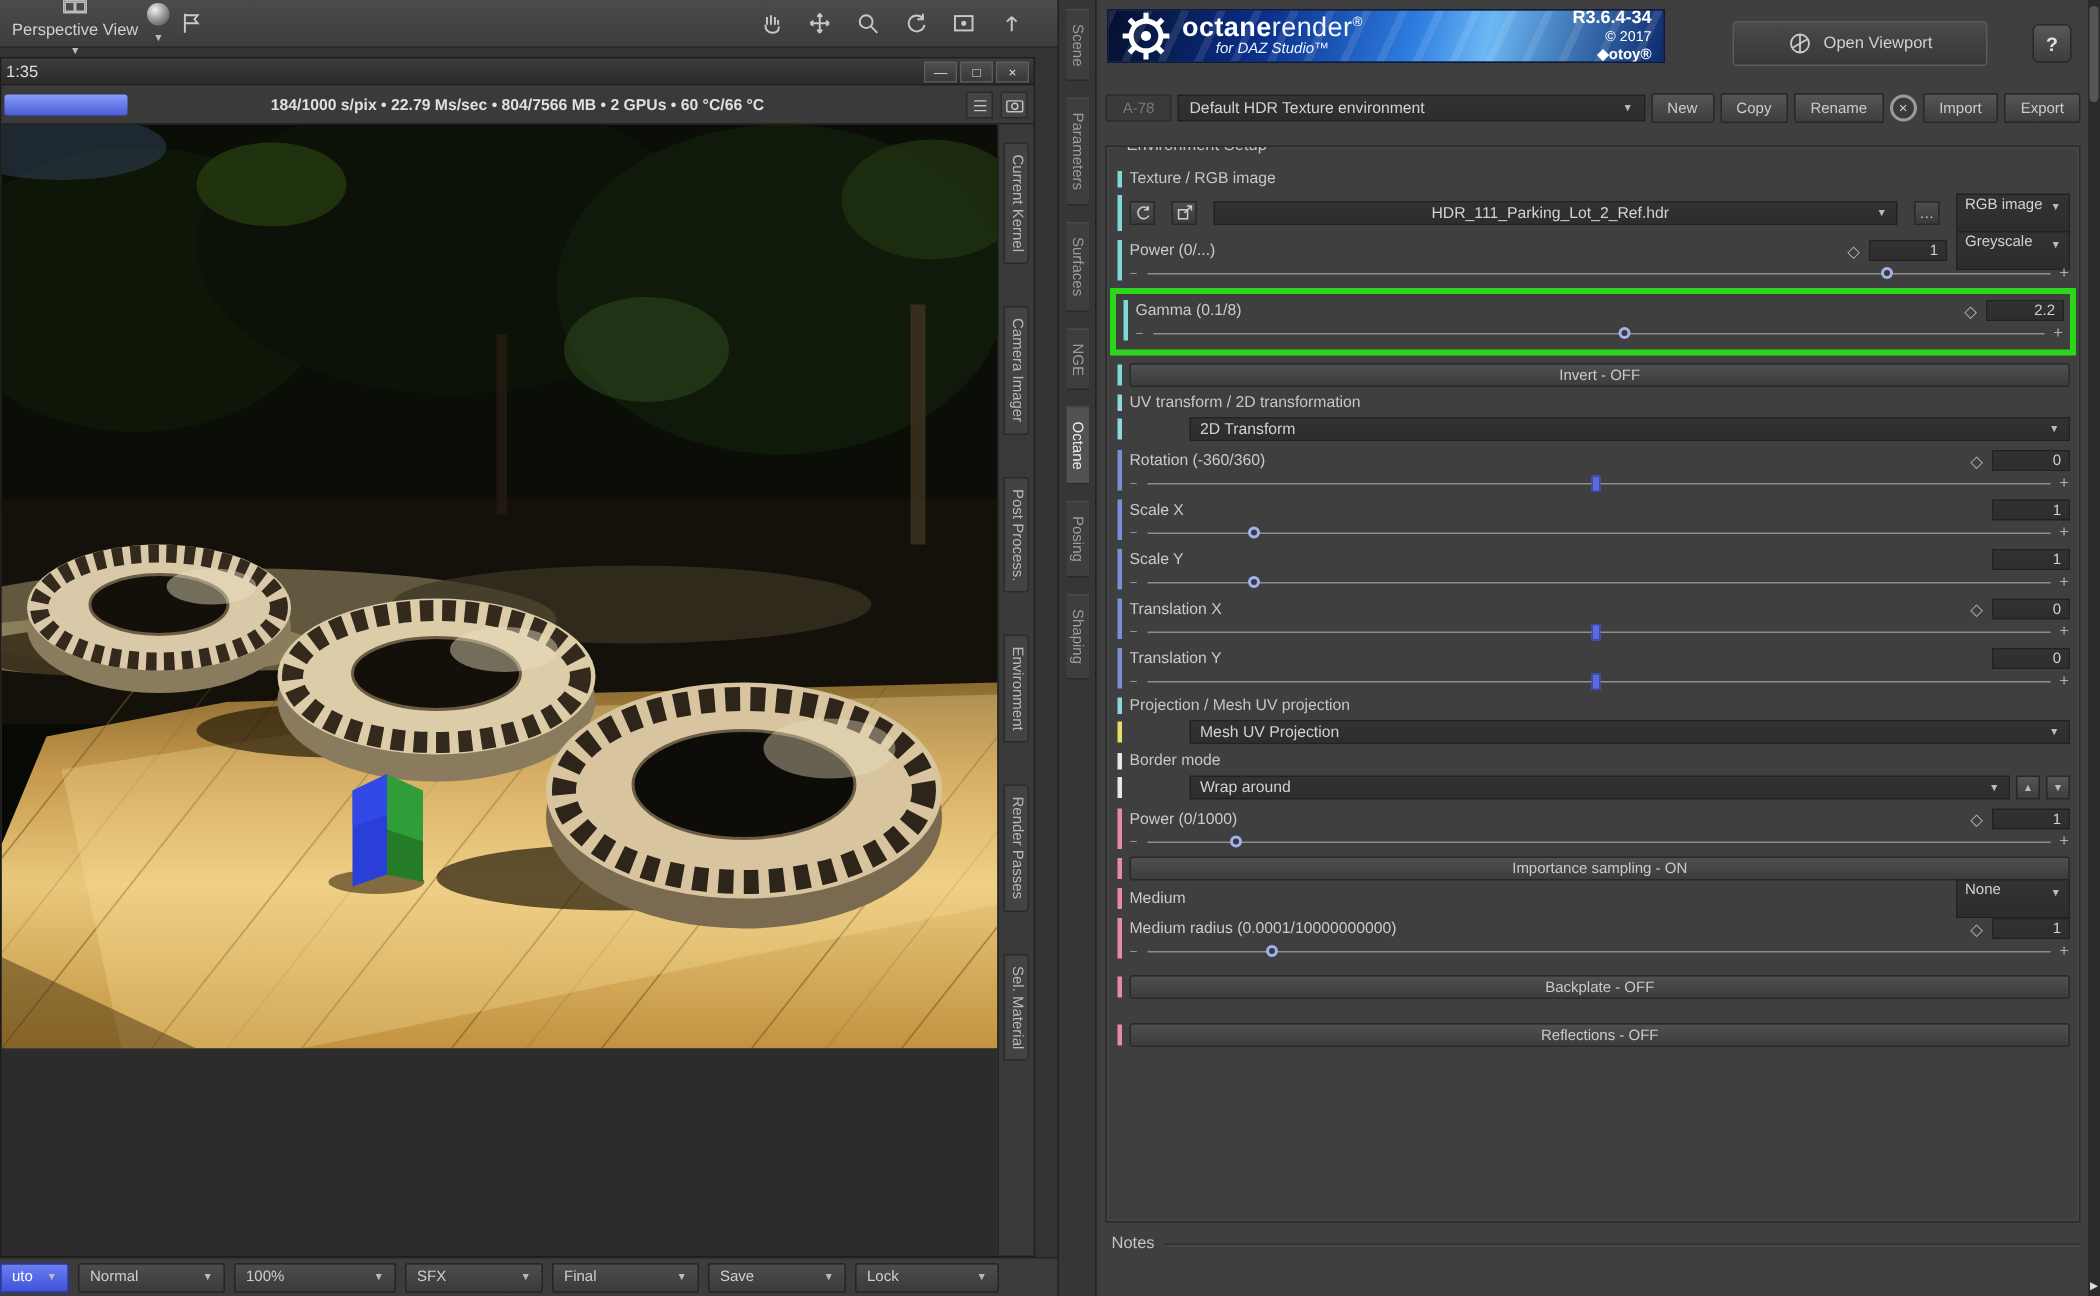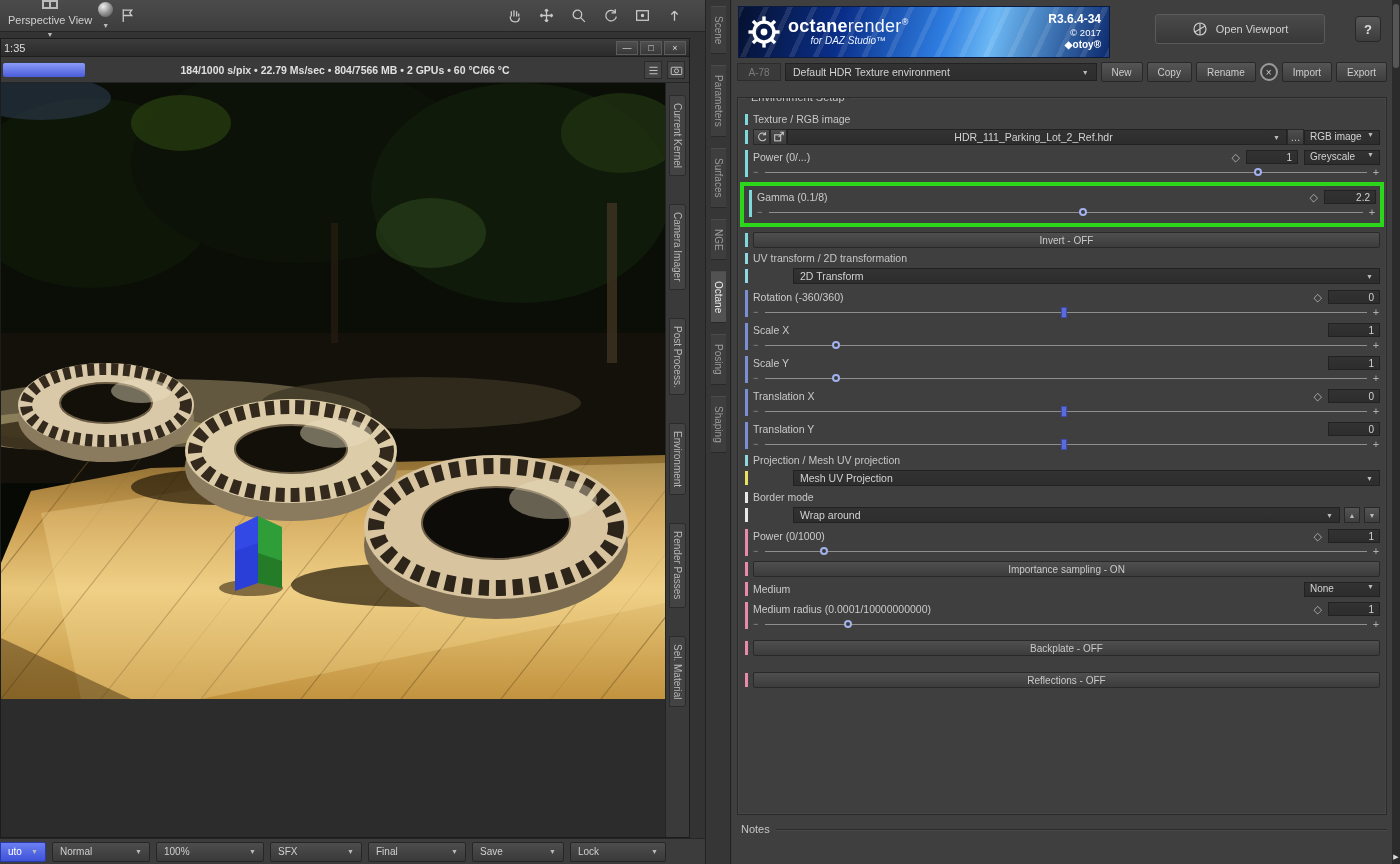--- a/index.html
+++ b/index.html
@@ -57,21 +57,21 @@
   .rtabs { position:absolute; left:705px; top:0; width:26px; height:864px; background:#363636;
            border-left:1px solid #232323; border-right:1px solid #232323;
            display:flex; flex-direction:column; gap:11px; padding-top:6px; align-items:center; }
   .rtab { writing-mode:vertical-rl; font-size:10px; color:#9c9c9c; background:#3e3e3e;
           border-top:1px solid #4b4b4b; border-bottom:1px solid #292929; padding:9px 2px; white-space:nowrap; }
   .rtab.active { background:#525252; color:#ececec; }
 
   
   .rpane { position:absolute; left:732px; top:0; width:660px; height:864px; background:#3f3f3f; padding:0 5px; }
   .rheader { position:relative; height:58px; }
-  .banner { position:absolute; left:1px; top:6px; width:372px; height:52px; border:1px solid #0a1a40;
+  .banner { position:absolute; left:1px; top:6px; width:372px; height:36px; border:1px solid #0a1a40;
             background:linear-gradient(105deg,#05102e 0%,#0a2f8a 28%,#2e7de0 55%,#6cb8f4 68%,#0c2a6e 100%);
             display:flex; align-items:center; padding:0 8px; overflow:hidden; }
   .banner::after { content:""; position:absolute; inset:0;
             background:repeating-linear-gradient(115deg, rgba(255,255,255,0.10) 0 5px, transparent 5px 22px); }
   .gear { width:34px; height:34px; margin-right:7px; position:relative; z-index:1; }
   .brandtext { position:relative; z-index:1; line-height:1.05; }
   .brand-line { color:#fff; font-size:18px; letter-spacing:0.3px; }
   .brand-bold { font-weight:bold; }
   .brand-light { font-weight:normal; opacity:0.95; }
   .brand-reg { font-size:9px; vertical-align:super; }
@@ -104,43 +104,43 @@
   .gtitle { position:absolute; top:-7px; left:8px; background:#3f3f3f; padding:0 5px; font-size:11px; color:#c4c4c4; }
 
   .slabel { position:relative; font-size:10.5px; color:#c6c6c6; margin:3px 0 3px; padding-left:9px; height:13px; }
   .prow { position:relative; padding-left:9px; margin-bottom:4px; }
   .accent::before { content:""; position:absolute; left:1px; top:1px; bottom:1px; width:3px; background:var(--ac,#7fd8dc); }
   .prow-head { display:flex; align-items:center; height:16px; gap:6px; }
   .plabel { flex:1; font-size:10.5px; color:#cacaca; }
   .reset { color:#b4b4b4; font-size:11px; }
   .vbox { width:52px; height:14px; display:flex; align-items:center; justify-content:flex-end;
           padding-right:5px; font-size:10px; }
-  .mini-dd { width:76px; height:15px; display:flex; align-items:flex-start; justify-content:space-between;
-             padding:0 5px; font-size:10px; }
+  .mini-dd { width:76px; height:15px; display:flex; align-items:flex-end; justify-content:space-between;
+             padding:12px 5px; font-size:10px; }
   .srow { display:flex; align-items:center; height:13px; gap:5px; }
   .smin { color:#9a9a9a; font-size:9px; width:7px; }
   .track { flex:1; position:relative; height:12px; }
   .track::before { content:""; position:absolute; left:0; right:0; top:6px; height:1px; background:#8e8e8e; }
   .knob { position:absolute; margin-left:-5px; }
   .knob.circle { top:2px; width:8px; height:8px; border:2px solid #a2b2ee; border-radius:50%; background:#3a3a3a; }
   .knob.rect { top:1px; width:6px; height:11px; background:#5b6bdb; border:1px solid #3a4ab0; }
   .splus { color:#b0b0b0; font-size:11px; width:8px; text-align:center; }
 
   .btnrow { position:relative; padding-left:9px; margin:4px 0; }
   .fullbtn { height:16px; background:linear-gradient(#4f4f4f,#3c3c3c); border:1px solid #292929; border-radius:2px;
              color:#cacaca; font-size:10px; display:flex; align-items:center; justify-content:center; }
   .ddrow-wrap { position:relative; padding-left:9px; margin-bottom:5px; }
   .ddrow { height:16px; display:flex; align-items:center; justify-content:space-between; padding:0 6px; font-size:10.5px;margin-left:40px; }
   .border-line { display:flex; gap:4px; align-items:flex-start; }
   .spin { width:16px; height:16px; background:linear-gradient(#555,#3e3e3e); border:1px solid #282828;
           color:#bbb; font-size:7px; display:flex; align-items:center; justify-content:center; }
 
   .greenbox { border:4px solid #2bd61b; margin:1px -4px 5px; padding:3px 4px 1px; }
 
-  .texrow { display:flex; align-items:center; gap:0; }
+  .texrow { display:flex; align-items:center; gap:11px; }
   .sqbtn { width:17px; height:16px; background:linear-gradient(#4e4e4e,#3a3a3a); border:1px solid #282828;
            color:#ccc; font-size:10px; display:flex; align-items:center; justify-content:center; }
   .sqbtn svg { width:12px; height:12px; stroke:#ccc; fill:none; stroke-width:1.2; }
   .filedd { flex:1; height:16px; display:flex; align-items:center; padding:0 6px; font-size:10.5px; }
   .filedd .fname { flex:1; text-align:center; }
 
   .notesrow { display:flex; align-items:center; gap:6px; margin-top:8px; padding-left:4px; }
   .notesrow .nlabel { font-size:11px; color:#c4c4c4; }
   .notesrow .nline { flex:1; height:1px; background:#2b2b2b; box-shadow:0 1px 0 #4a4a4a; }
 

